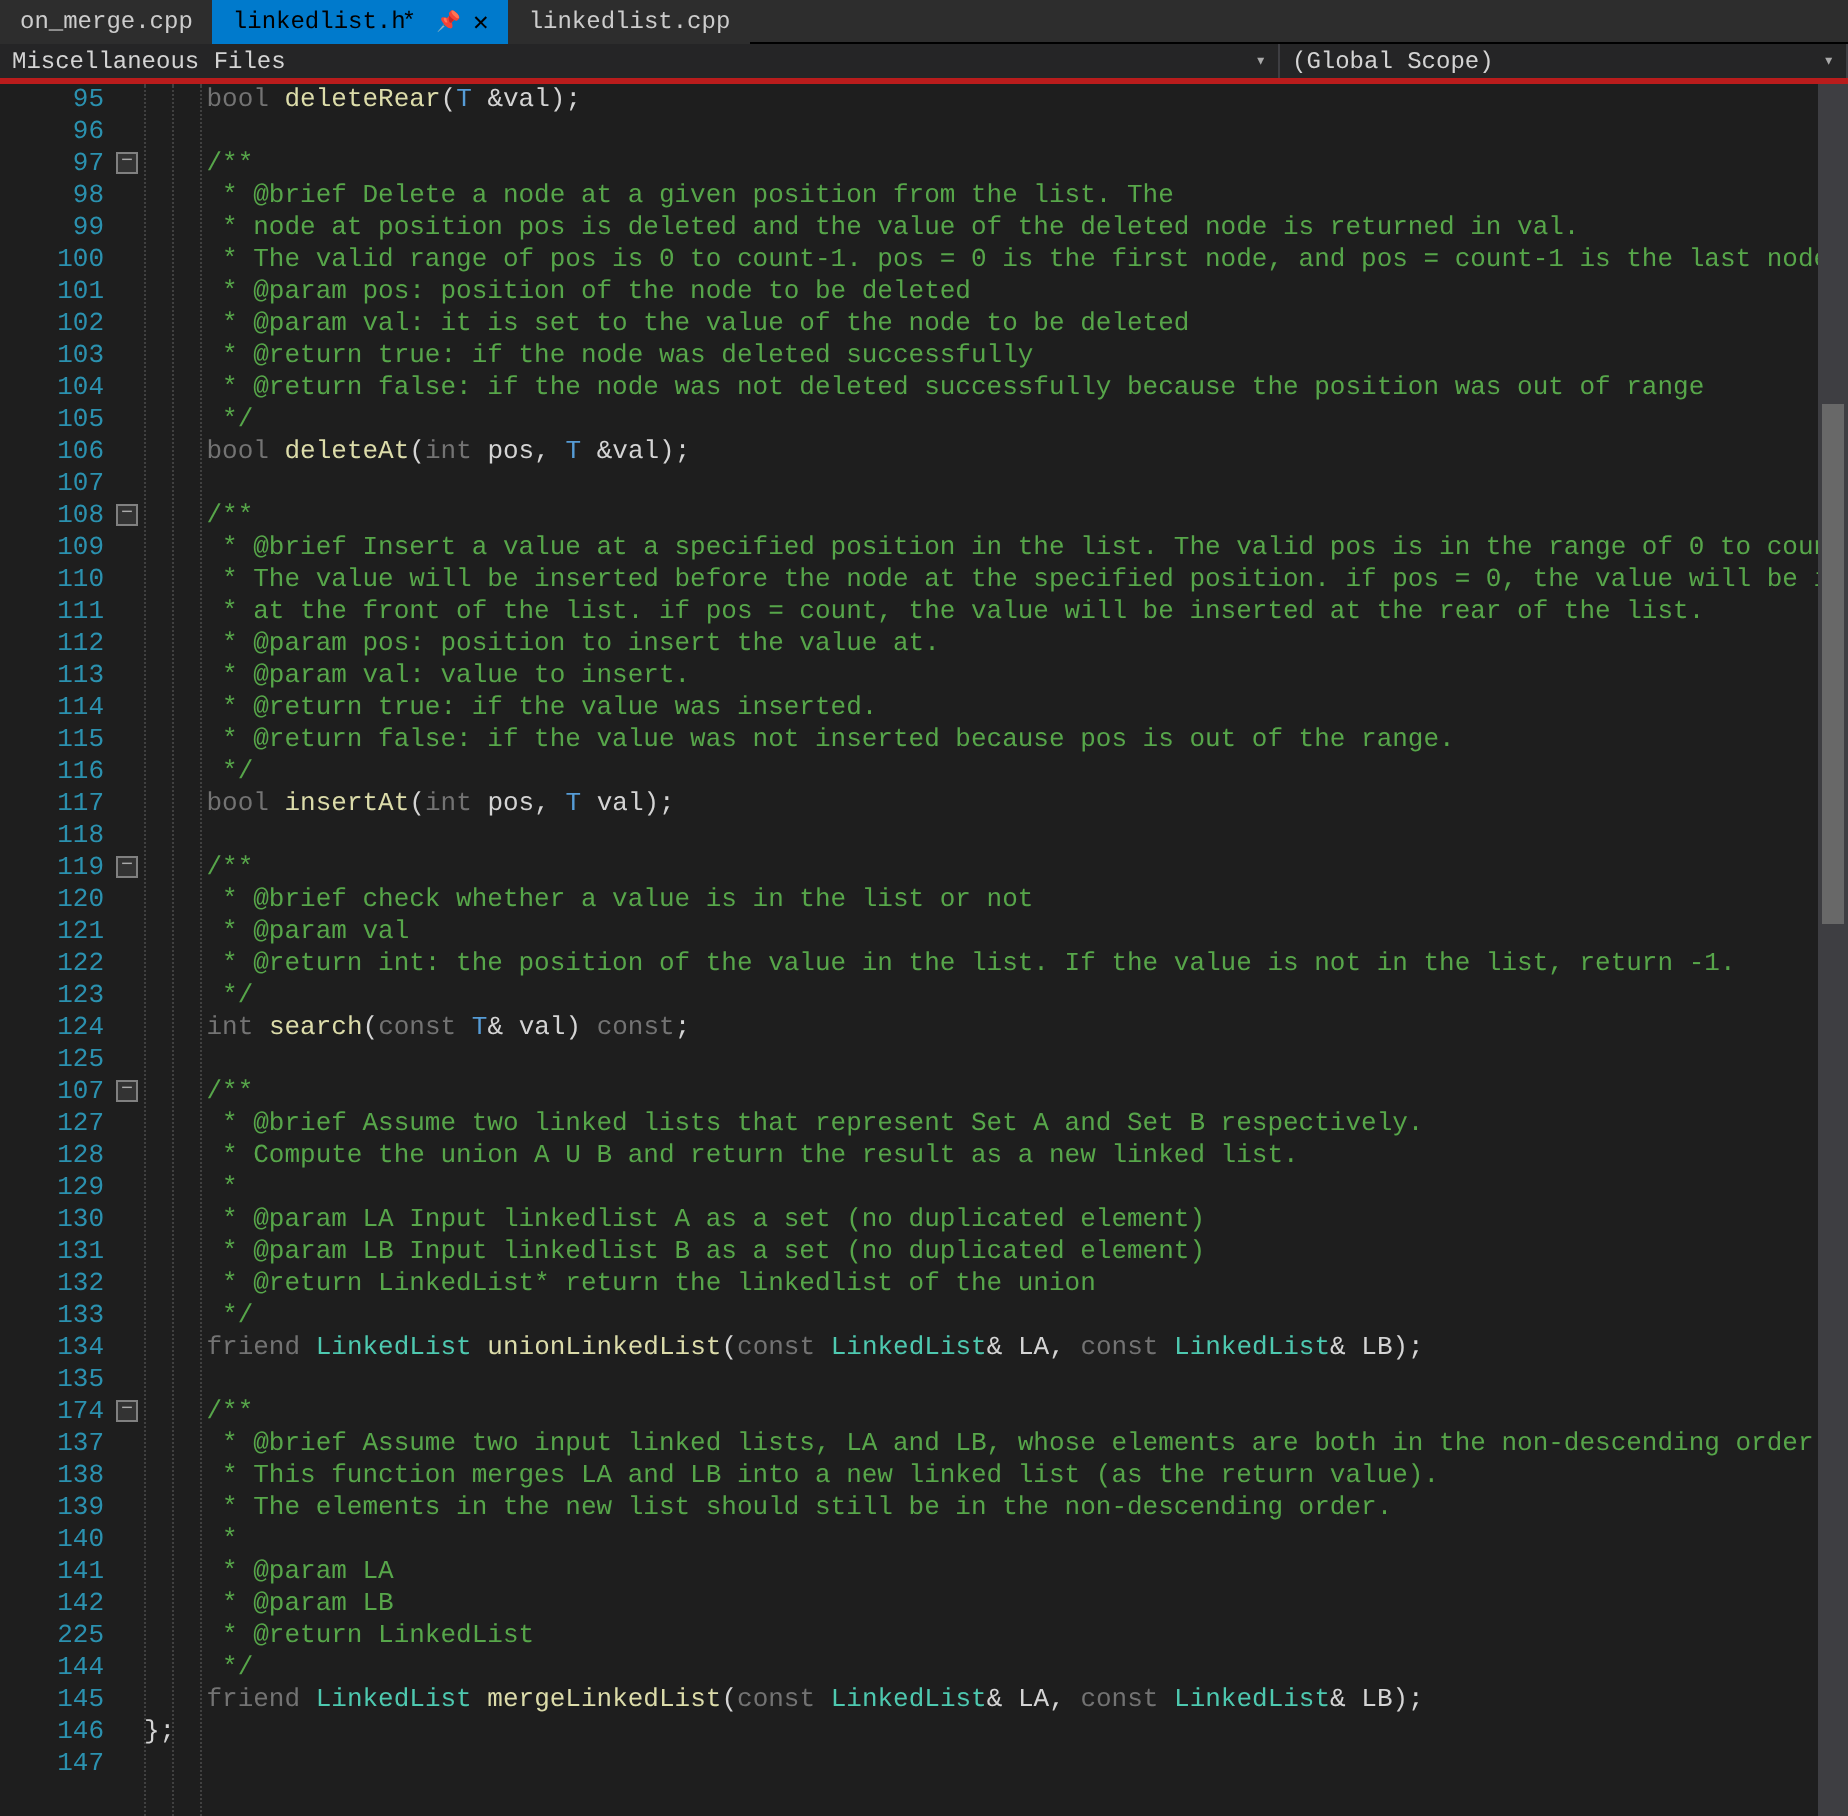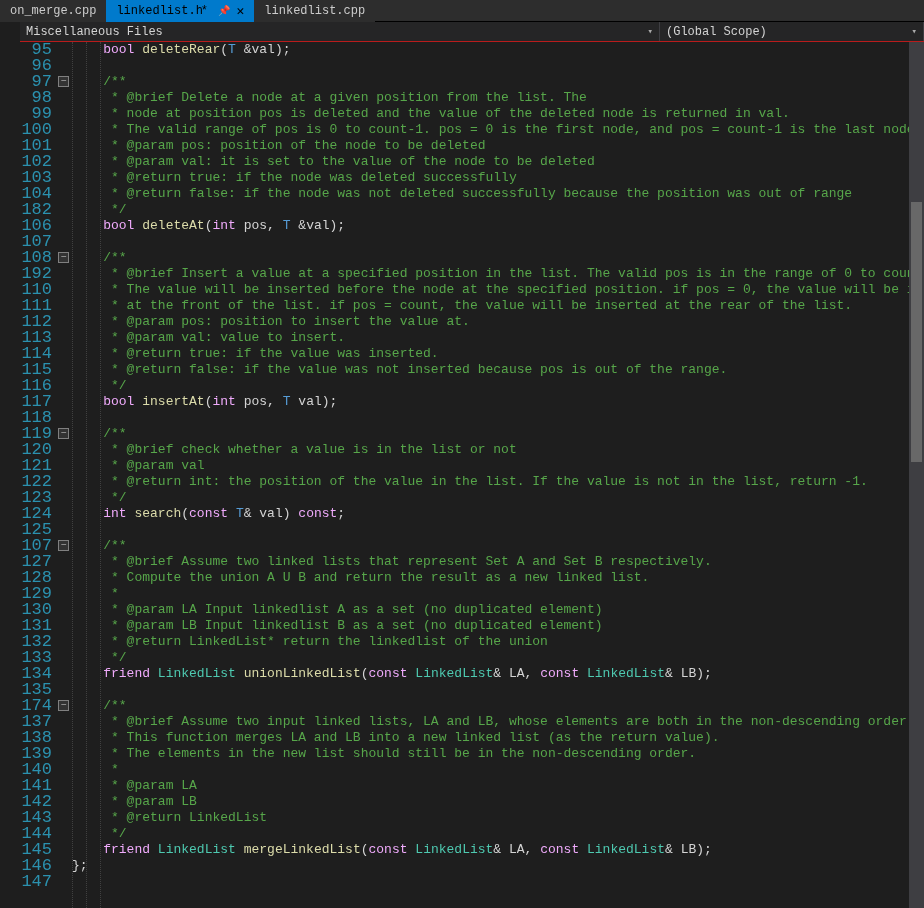--- a/index.html
+++ b/index.html
@@ -3,35 +3,35 @@
 <meta charset="utf-8">
 <style>
   * { margin:0; padding:0; box-sizing:border-box; }
   body { font-family: Consolas, 'Courier New', monospace; font-size:13px; background:#1e1e1e; color:#d4d4d4; overflow:hidden; width:924px; height:908px; }
   .tab-bar { display:flex; background:#2d2d2d; height:22px; border-bottom:1px solid #000; }
   .tab { display:flex; align-items:center; padding:0 10px; height:22px; font-size:12px; background:#2d2d2d; color:#ccc; position:relative; cursor:pointer; }
   .tab.active { background:#007acc; color:#000000; }
   .tab.active .pin { margin-left:10px; font-size:10px; }
   .tab.active .close { margin-left:6px; font-size:13px; line-height:1; }
   .tab .dirty { margin-left:-2px; }
-  .scope-bar { display:flex; height:20px; background:#252526; border-bottom:1px solid #b91c1c; font-size:12px; align-items:flex-end;margin-left:20px; }
+  .scope-bar { display:flex; height:20px; background:#252526; border-bottom:3px solid #b91c1c; font-size:12px; align-items:flex-end; }
   .scope-cell { flex:1; padding:0 6px; display:flex; align-items:center; height:100%; border-right:1px solid #3e3e42; position:relative; }
   .scope-cell .arrow { position:absolute; right:6px; font-size:9px; color:#aaa; }
   .editor { display:flex; height:866px; background:#1e1e1e; position:relative; }
-  .gutter { width:58px; background:#1e1e1e; text-align:right; color:#2b91af; padding-right:6px; font-size:17px; line-height:16px; user-select:none; }
+  .gutter { width:58px; background:#1e1e1e; text-align:right; color:#2b91af; padding-right:6px; font-size:13px; line-height:16px; user-select:none; }
   .gutter .ln { height:16px; }
   .fold-col { width:14px; position:relative; }
   .fold { position:absolute; left:0; width:11px; height:11px; border:1px solid #808080; background:#333; color:#aaa; font-size:10px; line-height:9px; text-align:center; cursor:pointer; }
   .code-col { flex:1; position:relative; overflow:hidden; }
   .indent-guides { position:absolute; top:0; left:0; height:100%; }
   .vline { position:absolute; top:0; width:0; height:100%; border-left:1px dotted #404040; }
   .code-lines { position:relative; font-size:13px; line-height:16px; white-space:pre; }
   .code-line { height:16px; }
   .cm { color:#57a64a; }
-  .kw { color:#f0abfc; }
+  .kw { color:#737373; }
   .tp { color:#569cd6; }
   .fn { color:#dcdcaa; }
   .id { color:#d4d4d4; }
   .cls { color:#4ec9b0;text-align:right; }
   .scroll-v { position:absolute; right:0; top:42px; bottom:0; width:15px; background:#3e3e42; }
   .scroll-thumb { position:absolute; left:2px; right:2px; top:160px; height:260px; background:#686868; border-radius:0; }
 </style>
 </head>
 <body>
 
@@ -66,25 +66,25 @@
       <div class="ln">95</div>
       <div class="ln">96</div>
       <div class="ln">97</div>
       <div class="ln">98</div>
       <div class="ln">99</div>
       <div class="ln">100</div>
       <div class="ln">101</div>
       <div class="ln">102</div>
       <div class="ln">103</div>
       <div class="ln">104</div>
-      <div class="ln">182</div>
+      <div class="ln">105</div>
       <div class="ln">106</div>
       <div class="ln">107</div>
       <div class="ln">108</div>
-      <div class="ln">192</div>
+      <div class="ln">109</div>
       <div class="ln">110</div>
       <div class="ln">111</div>
       <div class="ln">112</div>
       <div class="ln">113</div>
       <div class="ln">114</div>
       <div class="ln">115</div>
       <div class="ln">116</div>
       <div class="ln">117</div>
       <div class="ln">118</div>
       <div class="ln">119</div>
@@ -104,21 +104,21 @@
       <div class="ln">133</div>
       <div class="ln">134</div>
       <div class="ln">135</div>
       <div class="ln">174</div>
       <div class="ln">137</div>
       <div class="ln">138</div>
       <div class="ln">139</div>
       <div class="ln">140</div>
       <div class="ln">141</div>
       <div class="ln">142</div>
-      <div class="ln">143</div>
+      <div class="ln">225</div>
       <div class="ln">144</div>
       <div class="ln">145</div>
       <div class="ln">146</div>
       <div class="ln">147</div>
     </div>
   <div class="fold-col" id="foldcol">
       <div class="fold" style="top: 34px;">−</div>
       <div class="fold" style="top: 210px;">−</div>
       <div class="fold" style="top: 386px;">−</div>
       <div class="fold" style="top: 498px;">−</div>

